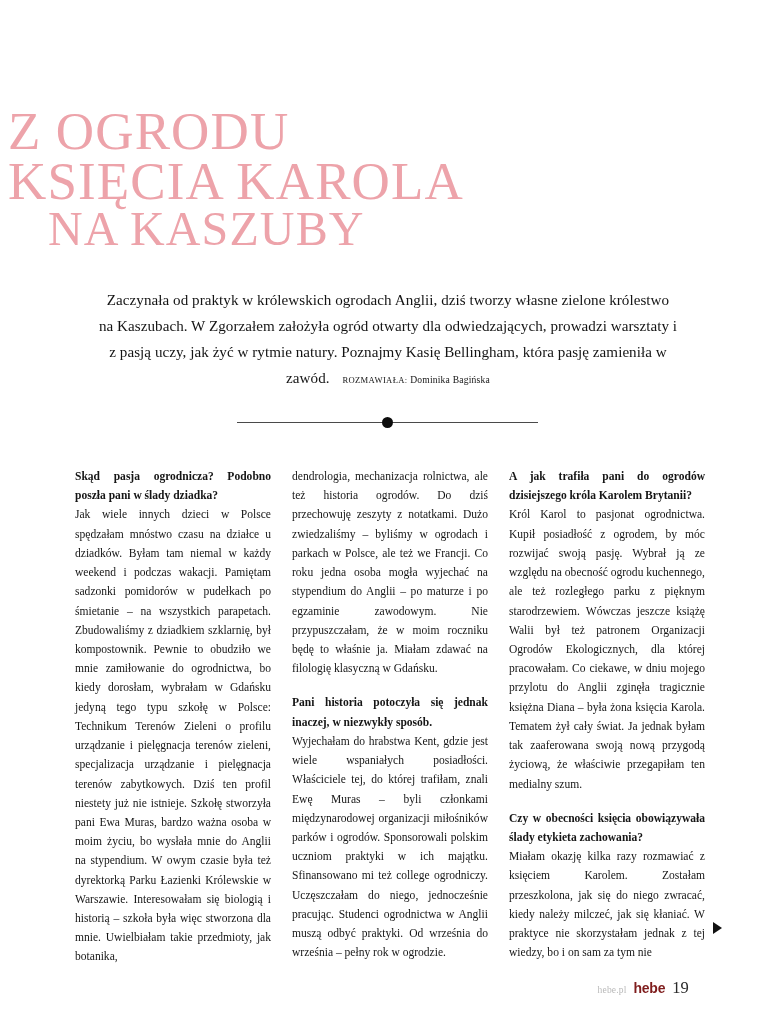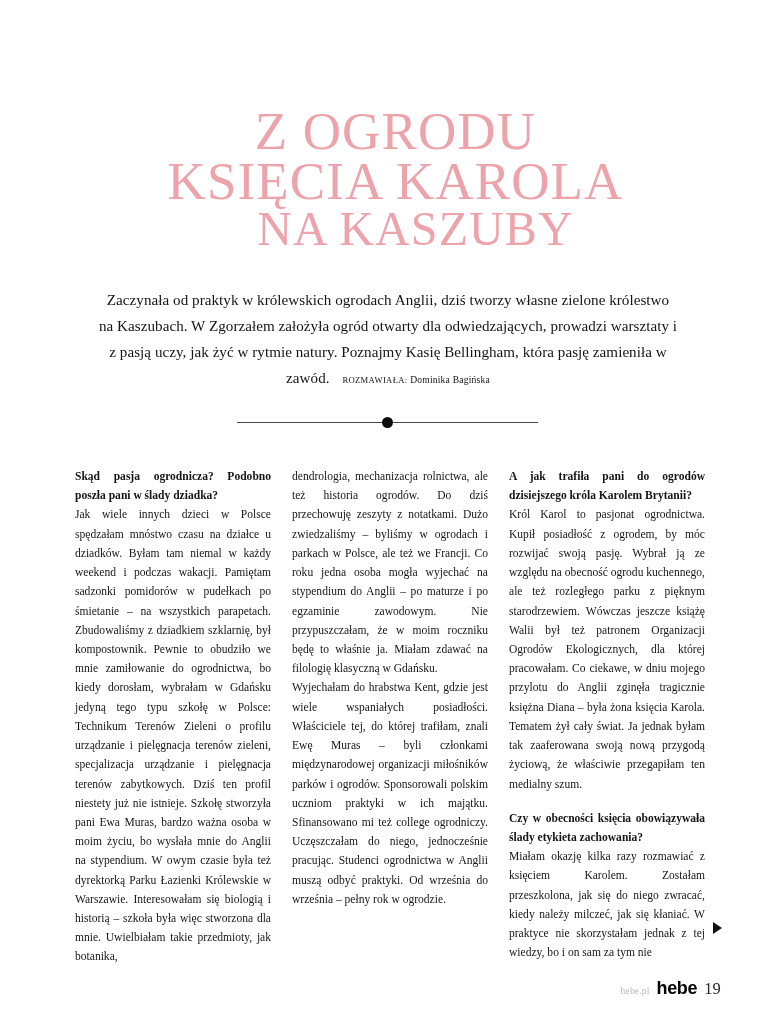--- a/index.html
+++ b/index.html
@@ -21,23 +21,23 @@
     position: relative;
     width: 775px;
     height: 1020px;
     box-sizing: border-box;
   }
 
   
   .headline {
     position: absolute;
     top: 86px;
-    left: 16px;
+    left: 8px;
     right: 0;
-    text-align: center;
+    text-align: left;
     font-family: "Liberation Serif", "DejaVu Serif", serif;
     font-weight: 400;
     color: #eda3aa;
     letter-spacing: 0.035em;
     line-height: 0.935;
   }
   .headline-line {
     display: block;
     white-space: nowrap;
   }
@@ -142,37 +142,37 @@
     border-left: 9px solid #111111;
   }
 
   
   .footer {
     position: absolute;
     left: 0;
     right: 0;
     bottom: 18px;
     height: 24px;
-    padding-right: 54px;
+    padding-right: 86px;
     box-sizing: border-box;
     display: flex;
     align-items: baseline;
     justify-content: flex-end;
     gap: 7px;
   }
   .footer .site {
     font-size: 9.5px;
     color: #b9b9b9;
     letter-spacing: 0.02em;
   }
   .footer .brand {
     font-family: "Liberation Sans", "DejaVu Sans", sans-serif;
     font-weight: bold;
-    font-size: 18px;
-    color: #000000;
+    font-size: 14px;
+    color: #7f1d1d;
     letter-spacing: -0.02em;
   }
   .footer .pageno {
     font-size: 16.5px;
     color: #2a2a2a;
     letter-spacing: 0.01em;
   }
 </style>
 </head>
 <body>
@@ -200,20 +200,21 @@
 
   <div class="columns">
 
     <div class="col">
       <p class="q">Skąd pasja ogrodnicza? Podobno poszła pani w ślady dziadka?</p>
       <p class="a">Jak wiele innych dzieci w Polsce spędzałam mnóstwo czasu na działce u dziadków. Byłam tam niemal w każdy weekend i podczas wakacji. Pamiętam sadzonki pomidorów w pudełkach po śmietanie – na wszystkich parapetach. Zbudowaliśmy z dziadkiem szklarnię, był kompostownik. Pewnie to obudziło we mnie zamiłowanie do ogrodnictwa, bo kiedy dorosłam, wybrałam w Gdańsku jedyną tego typu szkołę w Polsce: Technikum Terenów Zieleni o profilu urządzanie i pielęgnacja terenów zieleni, specjalizacja urządzanie i pielęgnacja terenów zabytkowych. Dziś ten profil niestety już nie istnieje. Szkołę stworzyła pani Ewa Muras, bardzo ważna osoba w moim życiu, bo wysłała mnie do Anglii na stypendium. W owym czasie była też dyrektorką Parku Łazienki Królewskie w Warszawie. Interesowałam się biologią i historią – szkoła była więc stworzona dla mnie. Uwielbiałam takie przedmioty, jak botanika,</p>
     </div>
 
     <div class="col">
       <p class="a">dendrologia, mechanizacja rolnictwa, ale też historia ogrodów. Do dziś przechowuję zeszyty z notatkami. Dużo zwiedzaliśmy – byliśmy w ogrodach i parkach w Polsce, ale też we Francji. Co roku jedna osoba mogła wyjechać na stypendium do Anglii – po maturze i po egzaminie zawodowym. Nie przypuszczałam, że w moim roczniku będę to właśnie ja. Miałam zdawać na filologię klasyczną w Gdańsku.</p>
+      <p class="q">Pani historia potoczyła się jednak inaczej, w niezwykły sposób.</p>
       <p class="a">Wyjechałam do hrabstwa Kent, gdzie jest wiele wspaniałych posiadłości. Właściciele tej, do której trafiłam, znali Ewę Muras – byli członkami międzynarodowej organizacji miłośników parków i ogrodów. Sponsorowali polskim uczniom praktyki w ich majątku. Sfinansowano mi też college ogrodniczy. Uczęszczałam do niego, jednocześnie pracując. Studenci ogrodnictwa w Anglii muszą odbyć praktyki. Od września do września – pełny rok w ogrodzie.</p>
     </div>
 
     <div class="col">
       <p class="q">A jak trafiła pani do ogrodów dzisiejszego króla Karolem Brytanii?</p>
       <p class="a">Król Karol to pasjonat ogrodnictwa. Kupił posiadłość z ogrodem, by móc rozwijać swoją pasję. Wybrał ją ze względu na obecność ogrodu kuchennego, ale też rozległego parku z pięknym starodrzewiem. Wówczas jeszcze książę Walii był też patronem Organizacji Ogrodów Ekologicznych, dla której pracowałam. Co ciekawe, w dniu mojego przylotu do Anglii zginęła tragicznie księżna Diana – była żona księcia Karola. Tematem żył cały świat. Ja jednak byłam tak zaaferowana swoją nową przygodą życiową, że właściwie przegapiłam ten medialny szum.</p>
       <p class="q">Czy w obecności księcia obowiązywała ślady etykieta zachowania?</p>
       <p class="a">Miałam okazję kilka razy rozmawiać z księciem Karolem. Zostałam przeszkolona, jak się do niego zwracać, kiedy należy milczeć, jak się kłaniać. W praktyce nie skorzystałam jednak z tej wiedzy, bo i on sam za tym nie</p>
     </div>
 

